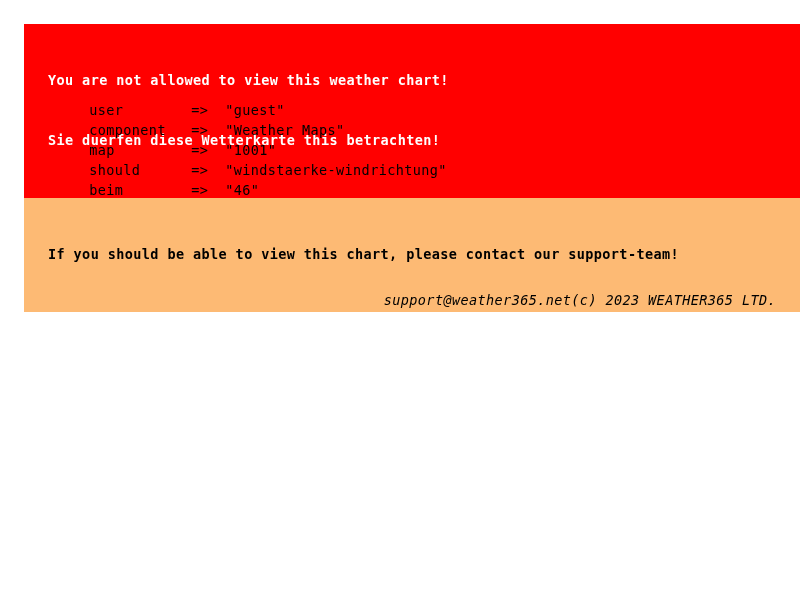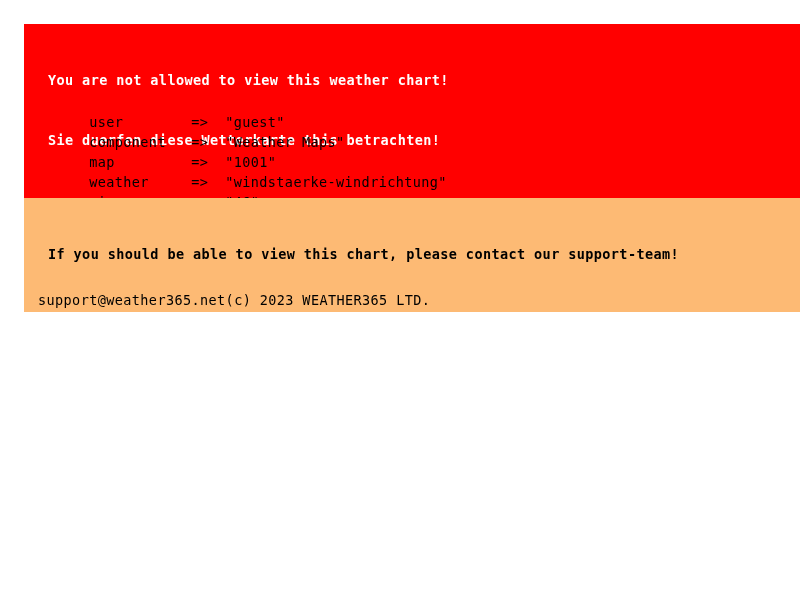--- a/index.html
+++ b/index.html
@@ -57,21 +57,20 @@
     letter-spacing: 0.4px;
   }
   .field-row {
     display: block;
     white-space: pre;
     height: 20px;
   }
   .f-key {
     display: inline-block;
     width: 102px;
-    margin-top: 12px;
   }
   .f-arrow {
     display: inline-block;
     width: 34px;
   }
   .f-val {
     display: inline-block;
   }
   .footer {
     position: absolute;
@@ -79,22 +78,23 @@
     top: 250px;
     width: 738px;
     font-family: "DejaVu Sans Mono", monospace;
     font-size: 13.5px;
     line-height: 20px;
     letter-spacing: 0.4px;
     white-space: pre;
   }
   .footer-inner {
     display: flex;
-    justify-content: flex-start;
+    justify-content: flex-end;
     align-items: baseline;
+    font-style: italic;
   }
   .footer-contact {
     color: #000000;
     text-decoration: none;
   }
   .footer-copy {
     color: #000000;
   }
 </style>
 </head>
@@ -111,24 +111,24 @@
     <div class="field-row">
       <span class="f-key">user</span><span class="f-arrow">=&gt;</span><span class="f-val">"guest"</span>
     </div>
     <div class="field-row">
       <span class="f-key">component</span><span class="f-arrow">=&gt;</span><span class="f-val">"Weather Maps"</span>
     </div>
     <div class="field-row">
       <span class="f-key">map</span><span class="f-arrow">=&gt;</span><span class="f-val">"1001"</span>
     </div>
     <div class="field-row">
-      <span class="f-key">weather</span><span class="f-arrow">=&gt;</span><span class="f-val">"windstaerke-windrichtung"</span>
+      <span class="f-key">should</span><span class="f-arrow">=&gt;</span><span class="f-val">"windstaerke-windrichtung"</span>
     </div>
     <div class="field-row">
-      <span class="f-key">view</span><span class="f-arrow">=&gt;</span><span class="f-val">"46"</span>
+      <span class="f-key">beim</span><span class="f-arrow">=&gt;</span><span class="f-val">"46"</span>
     </div>
   </div>
 
   <div class="banner banner-info">
     <span class="line">If you should be able to view this chart, please contact our support-team!</span>
   </div>
 
   <div class="footer">
     <div class="footer-inner">
       <span class="footer-contact">support@weather365.net</span>

